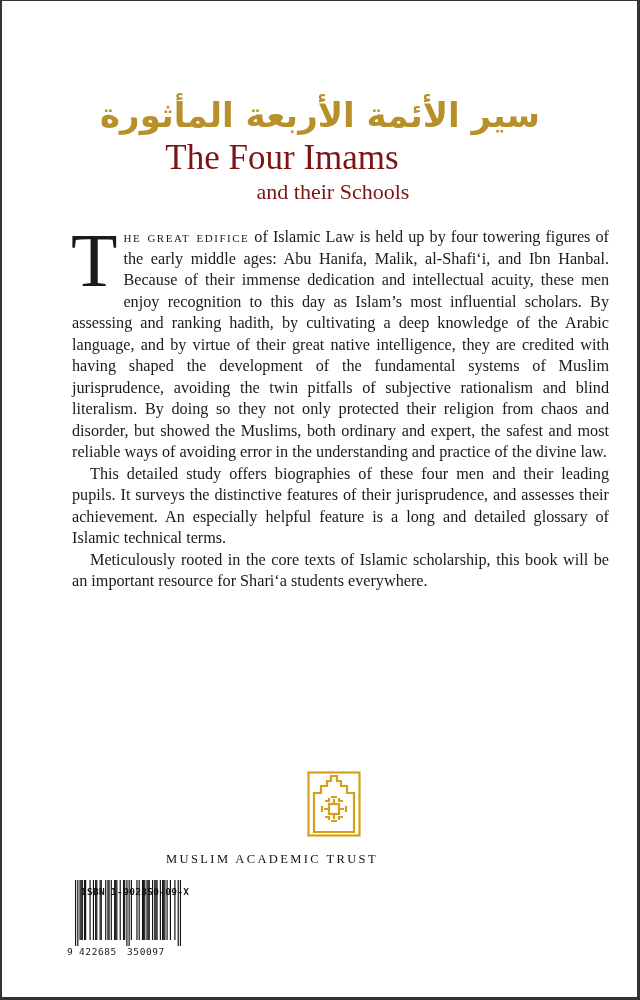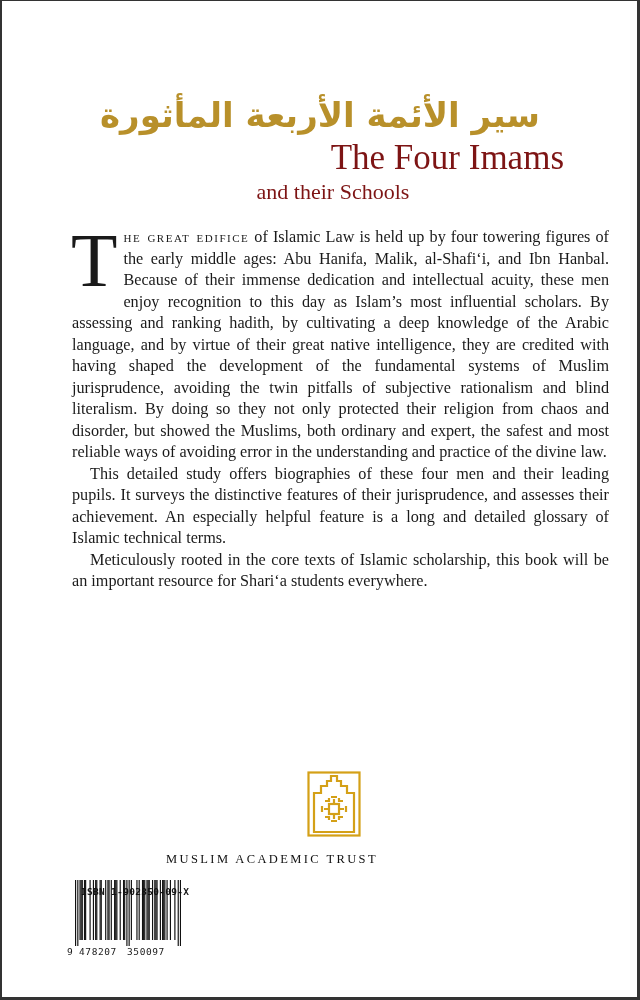--- a/index.html
+++ b/index.html
@@ -17,21 +17,21 @@
   }
   .arabic-title {
     position: absolute; left: 0; width: 640px; top: 98px;
     text-align: center; direction: rtl;
     font-family: "DejaVu Sans", sans-serif;
     font-size: 34px; color: #b8902a; font-weight: bold;
     line-height: 34px;
   }
   .main-title {
     position: absolute; left: 0; width: 564px; top: 138px;
-    text-align: right; color: #7d1414;
+    text-align: center; color: #7d1414;
     font-size: 35px; line-height: 40px;
   }
   .sub-title {
     position: absolute; left: 13px; width: 640px; top: 178px;
     text-align: center; color: #7d1414;
     font-size: 22px; line-height: 28px;
   }
   .body-text {
     position: absolute; left: 72px; top: 227px; width: 537px;
     font-size: 16.2px; line-height: 21.5px; text-align: justify;
@@ -146,16 +146,16 @@
       <rect x="88.147" y="0" width="1.166" height="60" fill="#111"></rect>
       <rect x="89.263" y="0" width="1.166" height="60" fill="#111"></rect>
       <rect x="91.495" y="0" width="1.166" height="60" fill="#111"></rect>
       <rect x="94.842" y="0" width="1.166" height="60" fill="#111"></rect>
       <rect x="99.305" y="0" width="1.166" height="60" fill="#111"></rect>
       <rect x="102.653" y="0" width="1.166" height="66" fill="#111"></rect>
       <rect x="104.884" y="0" width="1.166" height="66" fill="#111"></rect>
     </svg>
   <div class="bar-digits">
     <span class="lead">9</span>
-    <span class="g1">478207</span>
+    <span class="g1">422685</span>
     <span class="g2">350097</span>
   </div>
 </div>
 
 </body></html>

